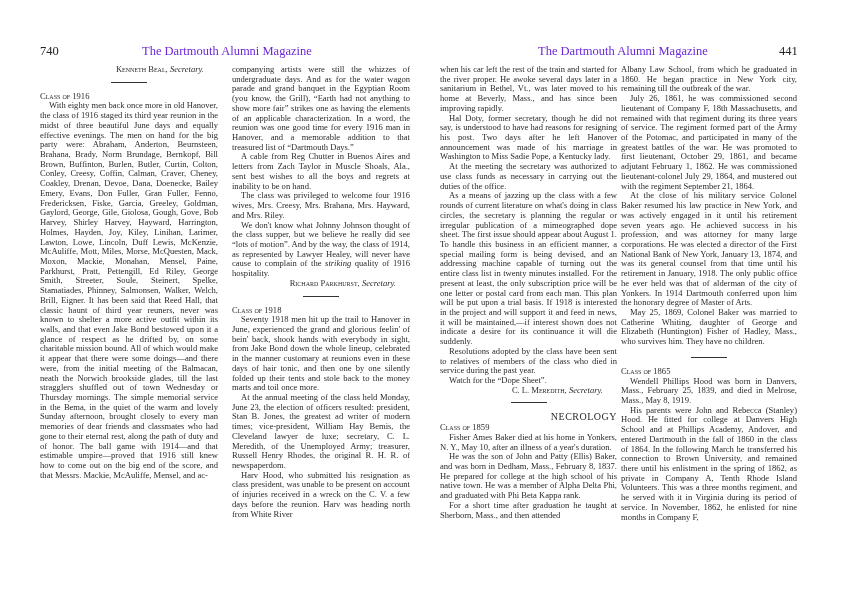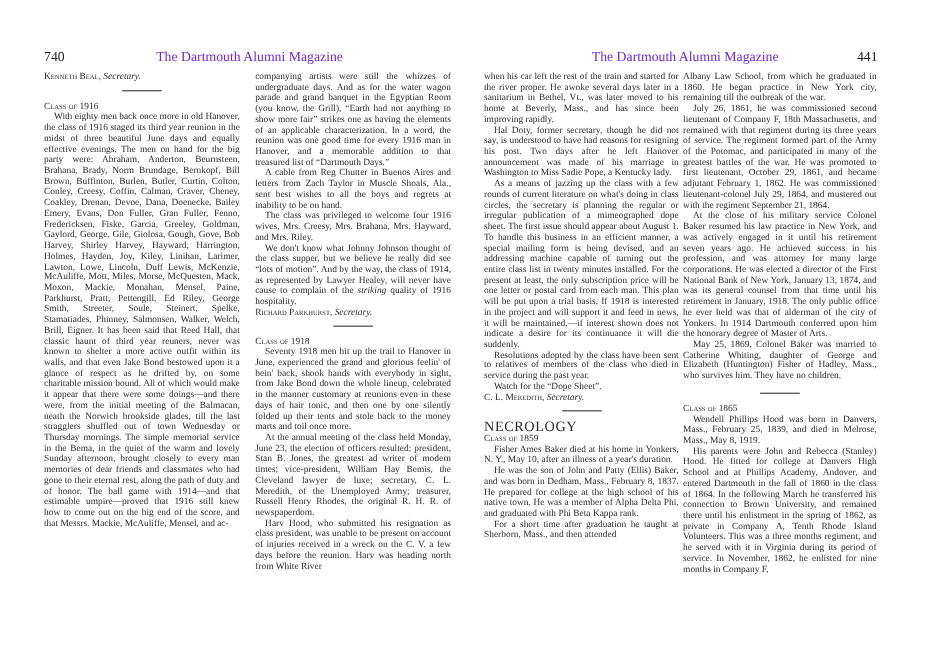--- a/index.html
+++ b/index.html
@@ -7,25 +7,25 @@
          font-family:"DejaVu Serif","Liberation Serif",serif; color:#222; }
   .page { position:absolute; top:0; height:600px; }
   .page-left { left:0; width:426px; }
   .page-right { left:426px; width:426px; }
   .header { position:absolute; top:44px; font-size:12.5px; font-family:"Liberation Serif",serif; color:#6d28d9; }
   .pnum { position:absolute; top:44px; font-size:12.5px; font-family:"Liberation Serif",serif; }
   .col { position:absolute; top:65px; width:178px; font-family:"Liberation Serif",serif;
          font-size:8.55px; line-height:9.72px; text-align:justify; color:#2a2a2a; }
   .col p { margin:0; text-indent:9px; }
   .col p.noind { text-indent:0; }
-  .sig { padding-right:14px; text-indent:0 !important; }
+  .sig { text-align:right; padding-right:14px; text-indent:0 !important; }
   .sc { font-variant:small-caps; }
   .heading { text-align:left; text-indent:0 !important; font-variant:small-caps; margin-top:1px !important; }
   .rule { width:36px; border-top:1px solid #333; margin:7px auto 9px; }
-  .bighead { text-align:left; font-size:13px; letter-spacing:0.5px; text-indent:0 !important; }
+  .bighead { text-align:right; font-size:10px; letter-spacing:0.5px; text-indent:0 !important; }
   i { font-style:italic; }
 </style>
 </head>
 <body>
 
 <div class="page page-left">
   <div class="pnum" style="left:40px;">740</div>
   <div class="header" style="left:142px;">The Dartmouth Alumni Magazine</div>
 
   <div class="col" style="left:40px;">
@@ -49,20 +49,21 @@
   </div>
 </div>
 
 <div class="page page-right">
   <div class="header" style="left:112px;">The Dartmouth Alumni Magazine</div>
   <div class="pnum" style="left:353px;">441</div>
 
   <div class="col" style="left:14px; width:177px;">
     <p class="noind">when his car left the rest of the train and started for the river proper. He awoke several days later in a sanitarium in Bethel, Vt., was later moved to his home at Beverly, Mass., and has since been improving rapidly.</p>
     <p>Hal Doty, former secretary, though he did not say, is understood to have had reasons for resigning his post. Two days after he left Hanover announcement was made of his marriage in Washington to Miss Sadie Pope, a Kentucky lady.</p>
+    <p>At the meeting the secretary was authorized to use class funds as necessary in carrying out the duties of the office.</p>
     <p>As a means of jazzing up the class with a few rounds of current literature on what's doing in class circles, the secretary is planning the regular or irregular publication of a mimeographed dope sheet. The first issue should appear about August 1. To handle this business in an efficient manner, a special mailing form is being devised, and an addressing machine capable of turning out the entire class list in twenty minutes installed. For the present at least, the only subscription price will be one letter or postal card from each man. This plan will be put upon a trial basis. If 1918 is interested in the project and will support it and feed in news, it will be maintained,—if interest shown does not indicate a desire for its continuance it will die suddenly.</p>
     <p>Resolutions adopted by the class have been sent to relatives of members of the class who died in service during the past year.</p>
     <p>Watch for the “Dope Sheet”.</p>
     <p class="sig"><span class="sc">C. L. Meredith,</span> <i>Secretary.</i></p>
     <div class="rule"></div>
     <p class="bighead">NECROLOGY</p>
     <p class="heading">Class of 1859</p>
     <p>Fisher Ames Baker died at his home in Yonkers, N. Y., May 10, after an illness of a year's duration.</p>
     <p>He was the son of John and Patty (Ellis) Baker, and was born in Dedham, Mass., February 8, 1837. He prepared for college at the high school of his native town. He was a member of Alpha Delta Phi, and graduated with Phi Beta Kappa rank.</p>
     <p>For a short time after graduation he taught at Sherborn, Mass., and then attended</p>

